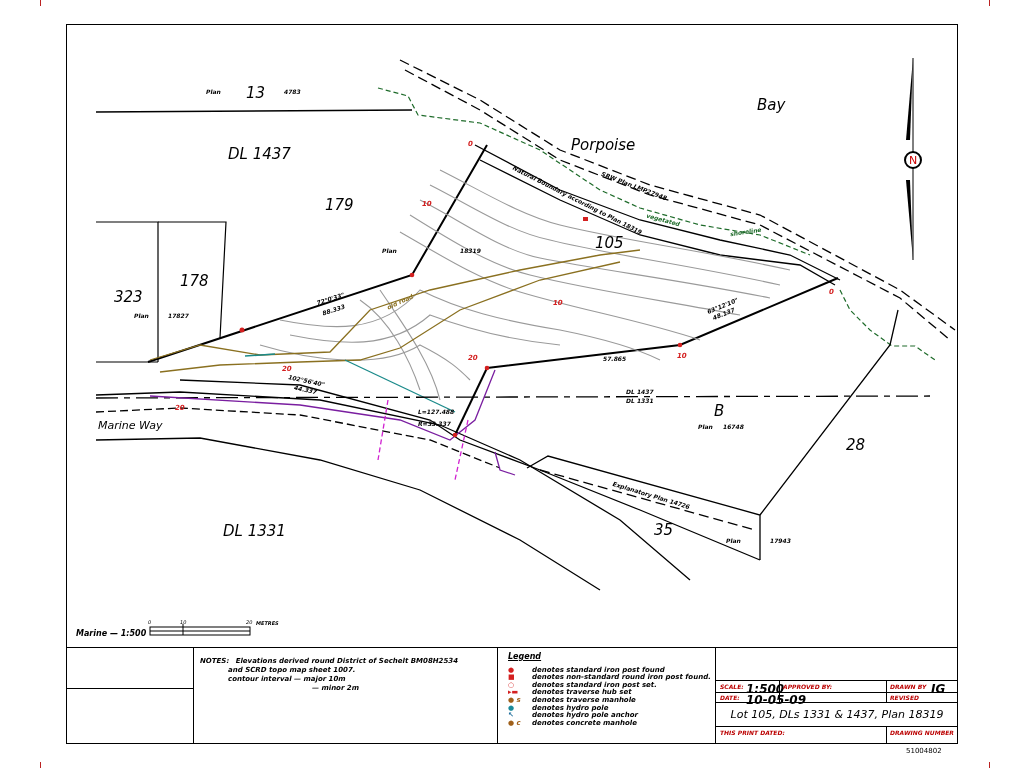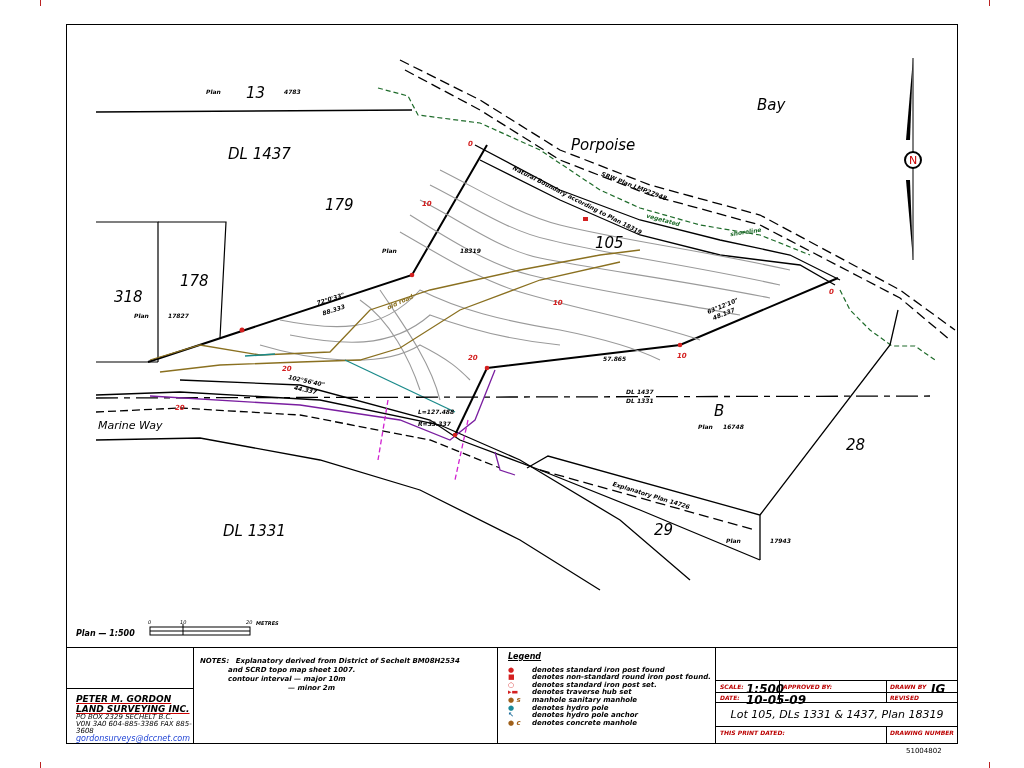--- a/index.html
+++ b/index.html
@@ -125,29 +125,29 @@
 <div class="lbl lbl-md" style="left:228px;top:145px;">DL 1437</div>
 <div class="lbl lbl-md" style="left:223px;top:522px;">DL 1331</div>
 
 <div class="lbl lbl-sm" style="left:206px;top:88px;">Plan</div>
 <div class="lbl lbl-md" style="left:246px;top:84px;">13</div>
 <div class="lbl lbl-sm" style="left:284px;top:88px;">4783</div>
 <div class="lbl lbl-md" style="left:325px;top:196px;">179</div>
 <div class="lbl lbl-md" style="left:595px;top:234px;">105</div>
 <div class="lbl lbl-sm" style="left:382px;top:247px;">Plan</div>
 <div class="lbl lbl-sm" style="left:460px;top:247px;">18319</div>
-<div class="lbl lbl-md" style="left:114px;top:288px;">318</div>
+<div class="lbl lbl-md" style="left:114px;top:288px;">323</div>
 <div class="lbl lbl-sm" style="left:134px;top:312px;">Plan</div>
 <div class="lbl lbl-sm" style="left:168px;top:312px;">17827</div>
 <div class="lbl lbl-md" style="left:180px;top:272px;">178</div>
 <div class="lbl lbl-md" style="left:714px;top:402px;">B</div>
 <div class="lbl lbl-sm" style="left:698px;top:423px;">Plan</div>
 <div class="lbl lbl-sm" style="left:723px;top:423px;">16748</div>
 <div class="lbl lbl-md" style="left:846px;top:436px;">28</div>
-<div class="lbl lbl-md" style="left:654px;top:521px;">29</div>
+<div class="lbl lbl-md" style="left:654px;top:521px;">35</div>
 <div class="lbl lbl-sm" style="left:726px;top:537px;">Plan</div>
 <div class="lbl lbl-sm" style="left:770px;top:537px;">17943</div>
 
 <div class="lbl lbl-sm" style="left:626px;top:388px;">DL 1437</div>
 <div class="lbl lbl-sm" style="left:626px;top:397px;">DL 1331</div>
 <div class="lbl lbl-md" style="left:98px;top:419px;font-size:11px;">Marine Way</div>
 <div class="lbl lbl-sm" style="left:614px;top:480px;transform:rotate(17deg);transform-origin:left top;">Explanatory Plan 14726</div>
 <div class="lbl lbl-sm" style="left:603px;top:170px;transform:rotate(21deg);transform-origin:left top;">SRW Plan LMP27948</div>
 <div class="lbl lbl-sm" style="left:515px;top:164px;transform:rotate(27deg);transform-origin:left top;">Natural Boundary according to Plan 18319</div>
 <div class="lbl lbl-sm" style="left:386px;top:298px;color:#8a7020;transform:rotate(-25deg);">old road</div>
@@ -166,44 +166,37 @@
 <div class="lbl lbl-sm" style="left:316px;top:295px;transform:rotate(-18deg);">72°0'33"</div>
 <div class="lbl lbl-sm" style="left:322px;top:306px;transform:rotate(-18deg);">88.333</div>
 <div class="lbl lbl-sm" style="left:706px;top:302px;transform:rotate(-22deg);">63°12'10"</div>
 <div class="lbl lbl-sm" style="left:712px;top:310px;transform:rotate(-22deg);">48.137</div>
 <div class="lbl lbl-sm" style="left:288px;top:377px;transform:rotate(12deg);">102°56'40"</div>
 <div class="lbl lbl-sm" style="left:294px;top:386px;transform:rotate(12deg);">44.337</div>
 <div class="lbl lbl-sm" style="left:603px;top:355px;">57.865</div>
 <div class="lbl lbl-sm" style="left:418px;top:408px;">L=127.488</div>
 <div class="lbl lbl-sm" style="left:418px;top:420px;">R=33.337</div>
 
-<div class="lbl" style="left:76px;top:629px;font-size:8px;font-weight:bold;">Plan — 1:500</div>
+<div class="lbl" style="left:76px;top:629px;font-size:8px;font-weight:bold;">Marine — 1:500</div>
 <div class="lbl" style="left:148px;top:619px;font-size:5px;">0</div>
 <div class="lbl" style="left:180px;top:619px;font-size:5px;">10</div>
 <div class="lbl" style="left:246px;top:619px;font-size:5px;">20</div>
 <div class="lbl" style="left:256px;top:620px;font-size:5px;font-weight:bold;">METRES</div>
 
 <div class="tb">
   <div class="tb-col" style="left:0;width:128px;">
     <div style="position:absolute;left:0;top:40px;width:127px;border-top:1.5px solid #000;"></div>
-    <div class="firm">
-      <div class="name">PETER M. GORDON</div>
-      <div class="name">LAND SURVEYING INC.</div>
-      <div>PO BOX 2329 SECHELT B.C.</div>
-      <div>V0N 3A0  604-885-3386 FAX 885-3608</div>
-      <div class="email">gordonsurveys@dccnet.com</div>
-    </div>
   </div>
   <div class="tb-col" style="left:128px;width:304px;">
     <div class="notes" style="left:6px;">
       <span>NOTES:</span>
-      <span style="margin-left:4px;">Explanatory derived from District of Sechelt BM08H2534</span>
+      <span style="margin-left:4px;">Elevations derived round District of Sechelt BM08H2534</span>
       <div style="margin-left:28px;">and SCRD topo map sheet 1007.</div>
       <div style="margin-left:28px;">contour interval — major 10m</div>
-      <div style="margin-left:88px;">— minor 2m</div>
+      <div style="margin-left:112px;">— minor 2m</div>
     </div>
   </div>
   <div class="tb-col" style="left:432px;width:218px;">
     <div class="legend">
       <div class="hdr">Legend</div>
       <div class="row">
           <span class="sym" style="color:#d42020">●</span>
           <span>denotes standard iron post found</span>
         </div>
       <div class="row">
@@ -213,21 +206,21 @@
       <div class="row">
           <span class="sym" style="color:#d42020">○</span>
           <span>denotes standard iron post set.</span>
         </div>
       <div class="row">
           <span class="sym" style="color:#d42020">▸▬</span>
           <span>denotes traverse hub set</span>
         </div>
       <div class="row">
           <span class="sym" style="color:#a0601a">● s</span>
-          <span>manhole sanitary manhole</span>
+          <span>denotes traverse manhole</span>
         </div>
       <div class="row">
           <span class="sym" style="color:#1a8a9a">●</span>
           <span>denotes hydro pole</span>
         </div>
       <div class="row">
           <span class="sym" style="color:#1a6a9a">↖</span>
           <span>denotes hydro pole anchor</span>
         </div>
       <div class="row">

